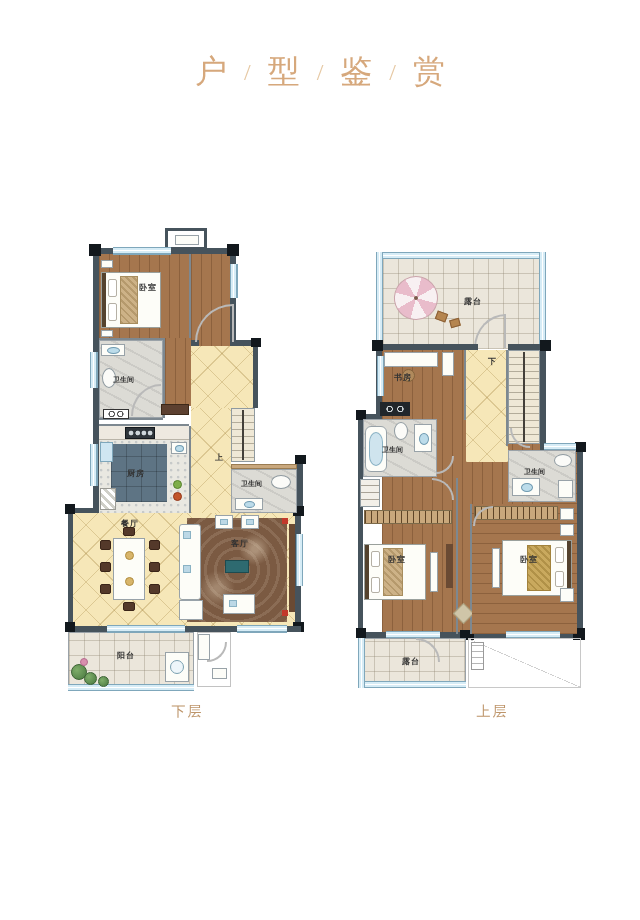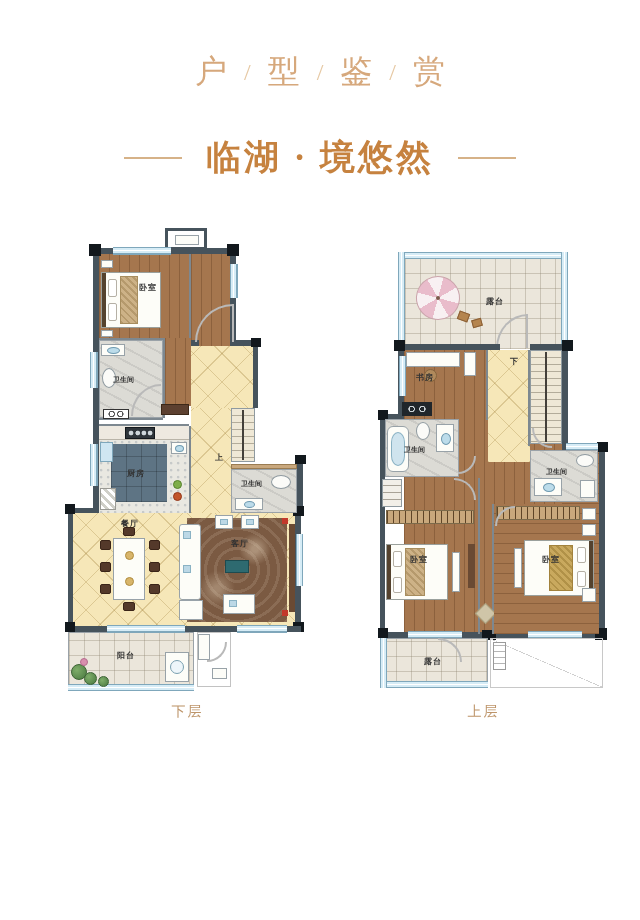--- a/index.html
+++ b/index.html
@@ -104,25 +104,20 @@
 
   <div class="title">
     <span class="tch">户</span>
     <span class="tsep">/</span>
     <span class="tch">型</span>
     <span class="tsep">/</span>
     <span class="tch">鉴</span>
     <span class="tsep">/</span>
     <span class="tch">赏</span>
   </div>
-  <div class="subrow">
-    <span class="sline"></span>
-    <h1 class="subtitle">临湖 · 境悠然</h1>
-    <span class="sline"></span>
-  </div>
 
   <div class="plan" style="left:65px;top:228px;width:245px;height:467px;">
 
     <div class="wood-v" style="left:34px;top:26px;width:92px;height:84px;"></div>
     <div class="wood-v" style="left:126px;top:26px;width:39px;height:92px;"></div>
     <div class="wood-v" style="left:100px;top:110px;width:26px;height:68px;"></div>
     <div class="marble thinb" style="left:34px;top:112px;width:64px;height:78px;"></div>
     <div class="kbase" style="left:34px;top:198px;width:90px;height:87px;"></div>
     <div class="ktile" style="left:46px;top:216px;width:56px;height:58px;"></div>
     <div class="tile-y" style="left:126px;top:118px;width:62px;height:62px;"></div>
@@ -257,21 +252,21 @@
     <div class="fix" style="left:100px;top:424px;width:24px;height:30px;">
       <div class="drum" style="left:4px;top:7px;width:14px;height:14px;"></div>
     </div>
     <div class="rl" style="left:52px;top:424px;">阳台</div>
 
     <div class="fix" style="left:133px;top:406px;width:12px;height:26px;"></div>
     <div class="arc-br" style="left:142px;top:414px;width:20px;height:20px;"></div>
     <div class="fix" style="left:147px;top:440px;width:15px;height:11px;"></div>
   </div>
 
-  <div class="plan" style="left:378px;top:252px;width:255px;height:440px;">
+  <div class="plan" style="left:356px;top:252px;width:255px;height:440px;">
 
     <div class="win-h" style="left:20px;top:0px;width:170px;height:7px;"></div>
     <div class="win-v" style="left:20px;top:0px;width:7px;height:97px;"></div>
     <div class="win-v" style="left:183px;top:0px;width:7px;height:97px;"></div>
     <div class="tile-t" style="left:27px;top:7px;width:156px;height:90px;"></div>
     <div class="umb" style="left:38px;top:24px;width:44px;height:44px;"></div>
     <div style="left:58px;top:44px;width:4px;height:4px;border-radius:50%;background:#7a5a4a;"></div>
     <div class="uchair" style="left:80px;top:60px;width:11px;height:9px;transform:rotate(20deg);"></div>
     <div class="uchair" style="left:94px;top:67px;width:10px;height:8px;transform:rotate(-15deg);"></div>
     <div class="rl" style="left:108px;top:46px;">露台</div>
@@ -373,15 +368,15 @@
     <div class="win-h" style="left:2px;top:429px;width:108px;height:7px;"></div>
     <div class="win-v" style="left:2px;top:386px;width:7px;height:50px;"></div>
     <div class="rl" style="left:46px;top:406px;">露台</div>
     <div class="arc-tr" style="left:60px;top:386px;width:24px;height:24px;"></div>
 
     <div class="openb" style="left:112px;top:386px;width:113px;height:50px;"></div>
     <div class="ladder" style="left:115px;top:390px;width:13px;height:28px;"></div>
   </div>
 
   <div class="caption" style="left:65px;top:703px;width:245px;">下层</div>
-  <div class="caption" style="left:356px;top:703px;width:255px;">上层</div>
+  <div class="caption" style="left:365px;top:703px;width:255px;">上层</div>
 
 </div>
 
 </body></html>

